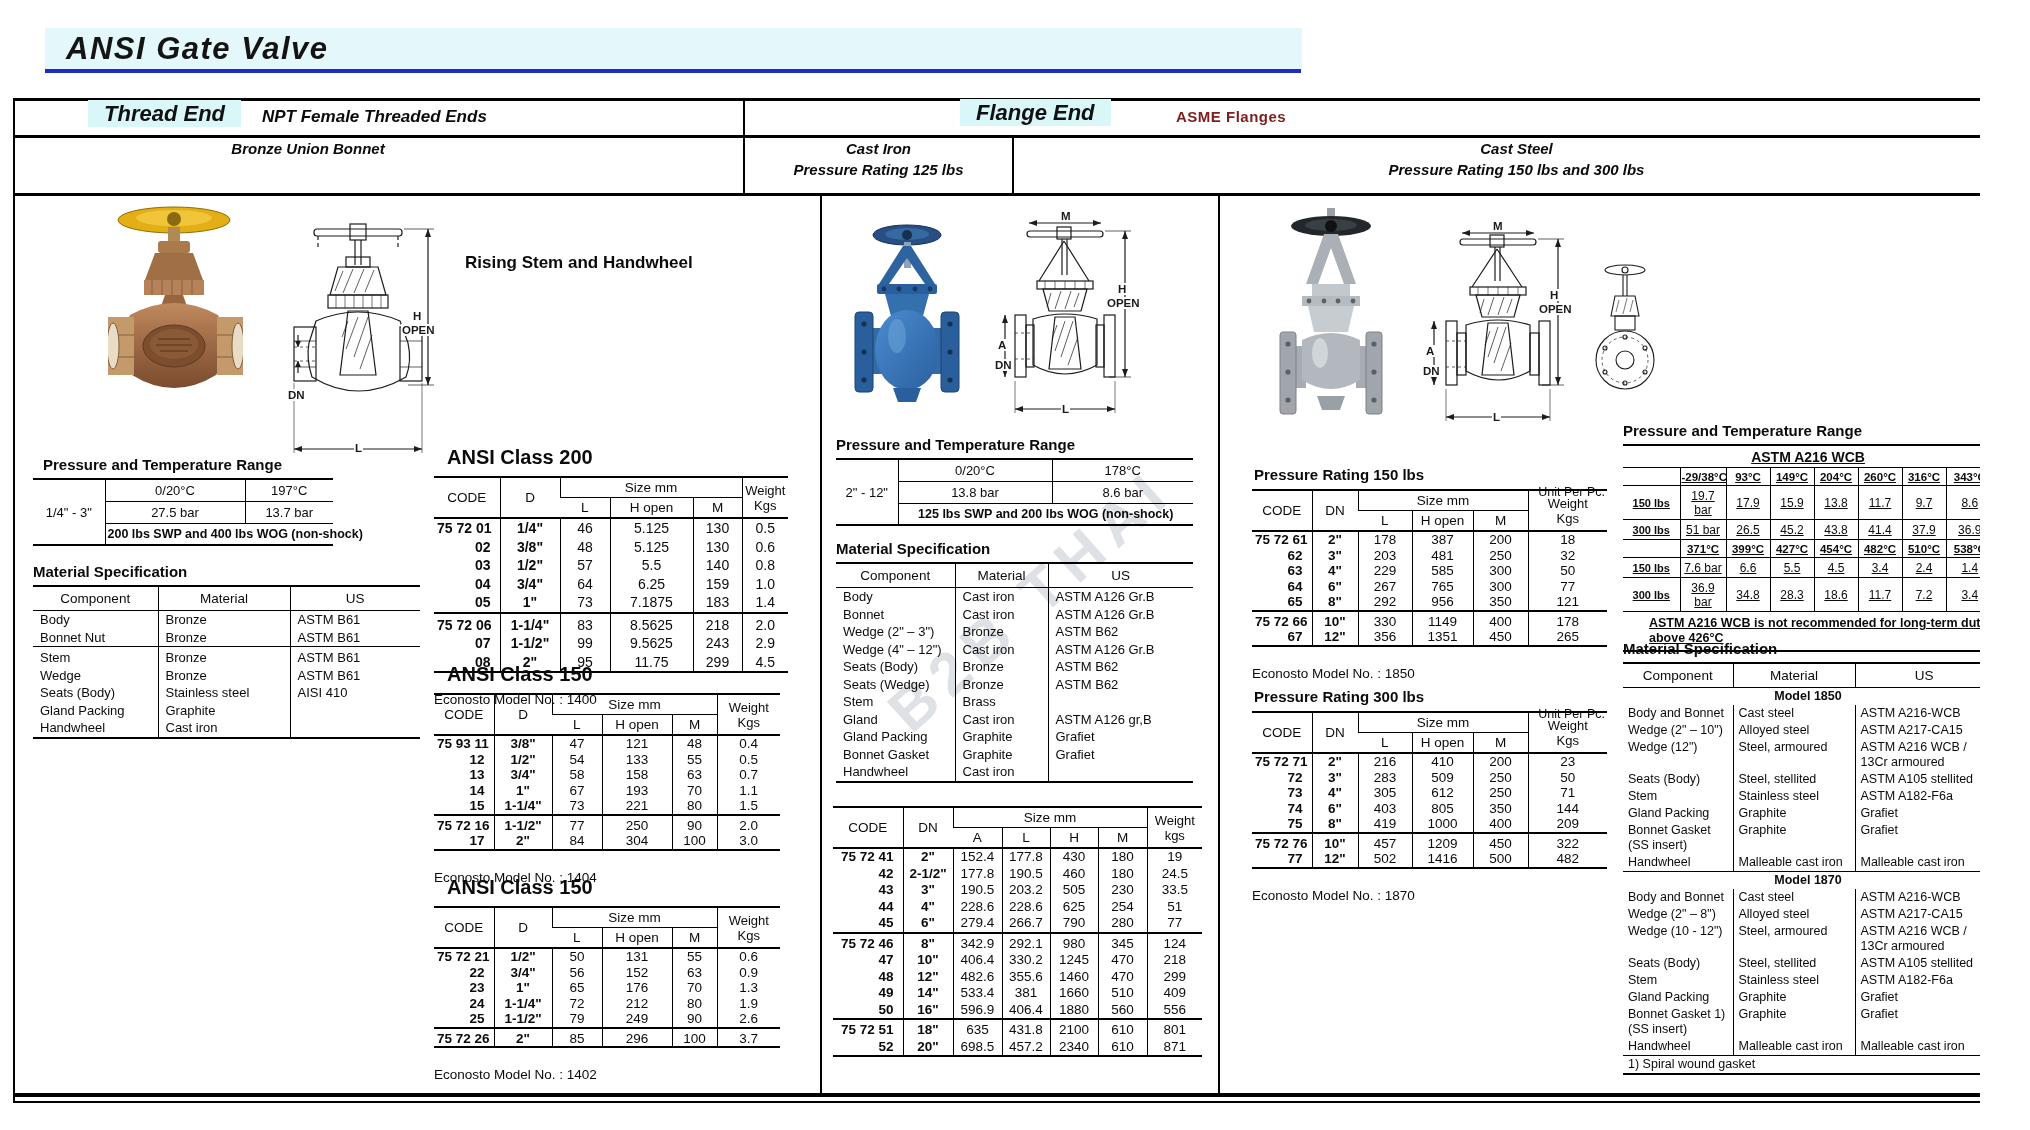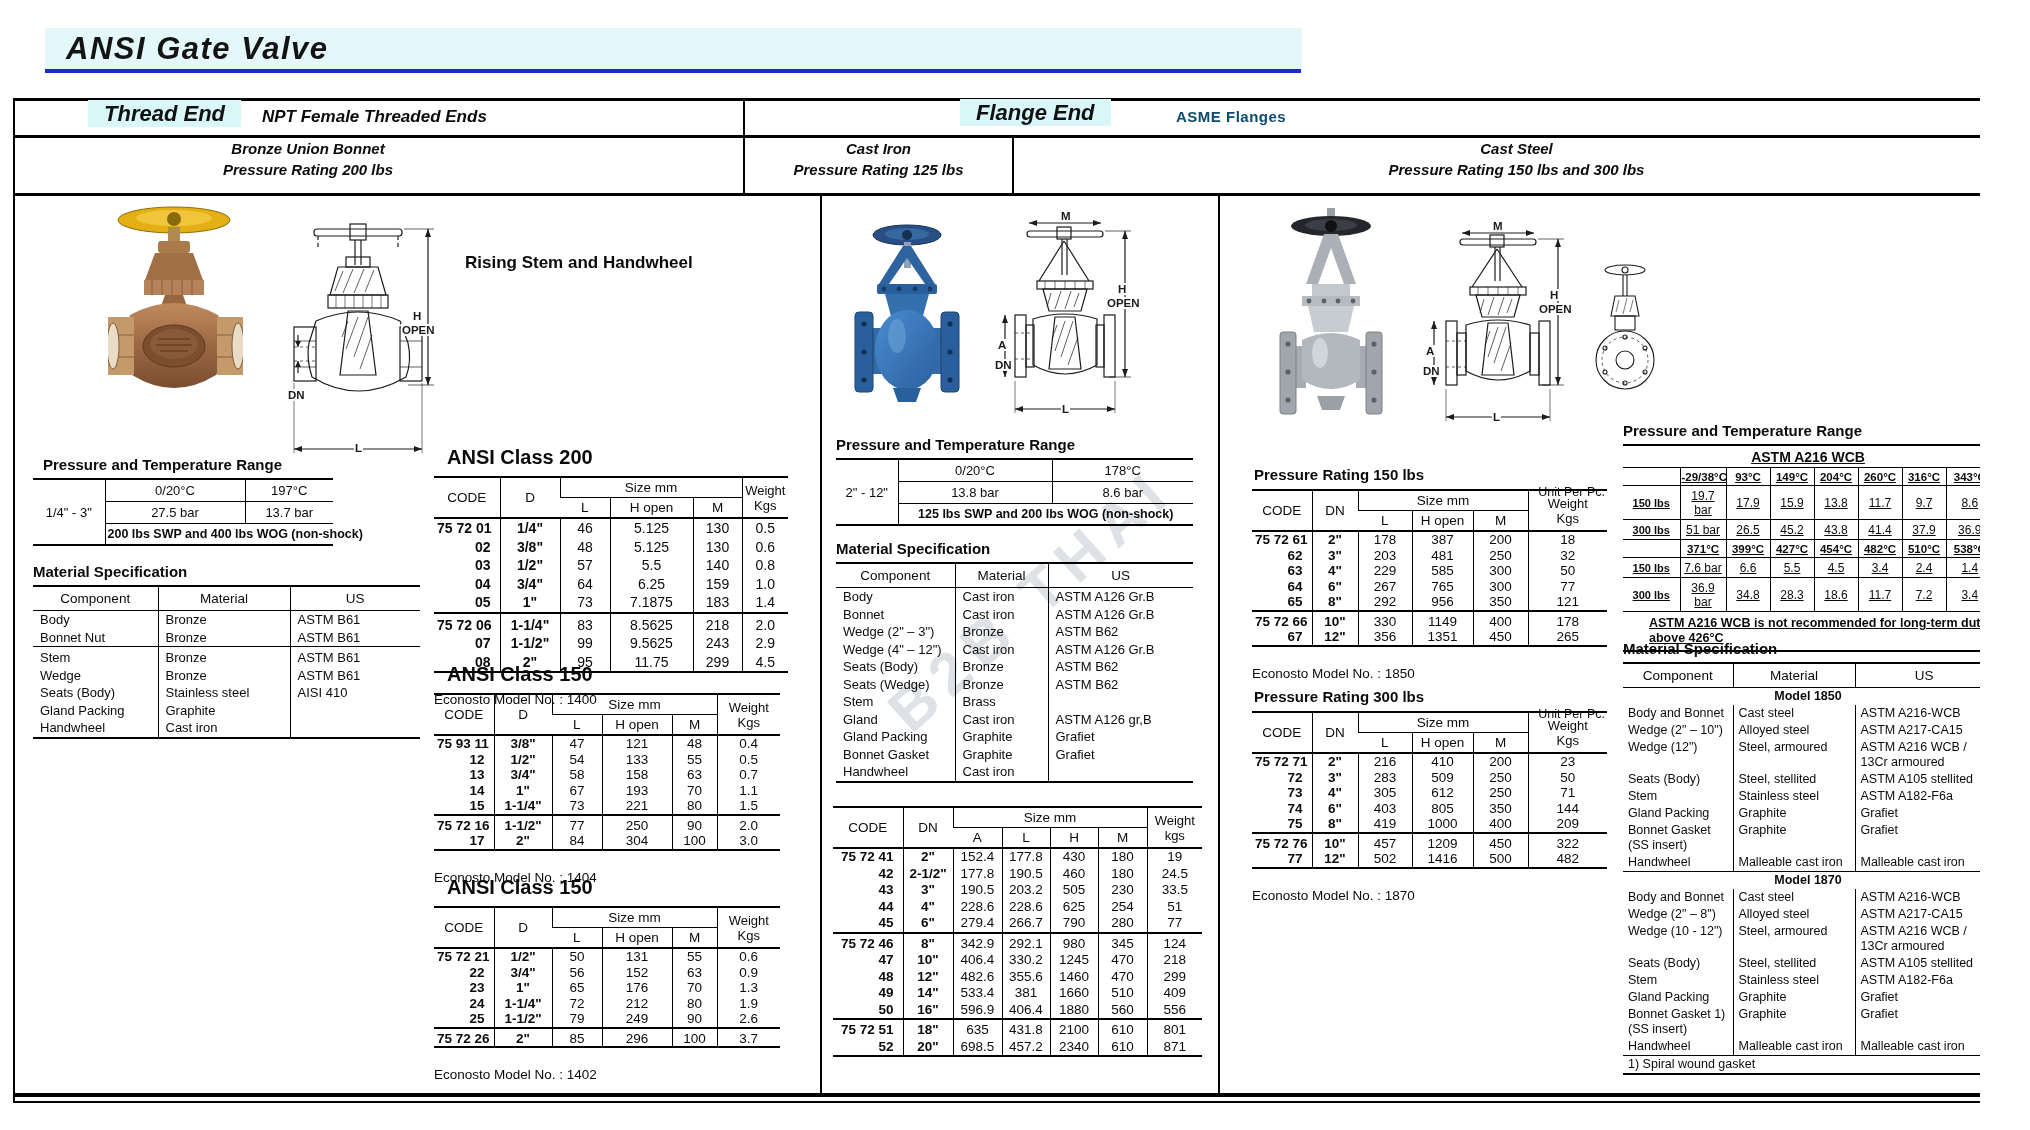--- a/index.html
+++ b/index.html
@@ -7,21 +7,21 @@
   .hrule{position:absolute;left:13px;width:2008px;background:#000;}
   .vrule{position:absolute;background:#000;}
   
   .title-strip{position:absolute;left:45px;top:28px;width:1257px;height:42px;background:#e4f8fb;}
   .page-title{position:absolute;left:66px;top:31px;font-size:31px;font-weight:bold;font-style:italic;letter-spacing:1.5px;color:#141414;}
   .title-underline{position:absolute;left:45px;top:69px;width:1256px;height:4px;background:#1c2cc6;}
   
   .bigband{position:absolute;font-size:22px;font-weight:bold;font-style:italic;color:#111;}
   .cyanbox{background:#d9f6f9;padding:1px 16px;}
   .bandsub{position:absolute;font-size:17px;font-weight:bold;font-style:italic;}
-  .asme{position:absolute;font-size:15px;font-weight:bold;color:#0c4a6e;letter-spacing:.5px;}
+  .asme{position:absolute;font-size:15px;font-weight:bold;color:#7f1d1d;letter-spacing:.5px;}
   .subband{position:absolute;text-align:center;font-size:15px;font-weight:bold;font-style:italic;line-height:18px;}
   
   .sectitle{font-size:15px;font-weight:bold;margin:0 0 5px 0;}
   .dimtitle{font-size:15px;font-weight:bold;margin:0 0 6px 2px;}
   .dimtitle.big{font-size:20px;margin:0 0 7px 13px;}
   .unitnote{position:absolute;right:2px;top:19px;font-size:12.5px;}
   .econote{margin-top:19px;font-size:13.5px;margin-left:0;}
   
   .dimblock{position:absolute;}
   .dimtab{border-collapse:collapse;table-layout:fixed;border-top:2.5px solid #000;border-bottom:2.5px solid #000;width:100%;}
@@ -91,21 +91,20 @@
   <div class="vrule" style="left:1012px;top:135px;width:2px;height:58px;"></div>
   <div class="vrule" style="left:820px;top:196px;width:2px;height:897px;"></div>
   <div class="vrule" style="left:1218px;top:196px;width:2px;height:897px;"></div>
 
   <div class="bigband" style="left:88px;top:101px;"><span class="cyanbox">Thread End</span></div>
   <div class="bandsub" style="left:262px;top:107px;">NPT Female Threaded Ends</div>
   <div class="bigband" style="left:960px;top:100px;"><span class="cyanbox">Flange End</span></div>
   <div class="asme" style="left:1176px;top:108px;">ASME Flanges</div>
 
   <div class="subband" style="left:13px;top:140px;width:590px;">Bronze   Union Bonnet</div>
-  <div class="subband" style="left:13px;top:161px;width:590px;">Pressure Rating 200 lbs</div>
   <div class="subband" style="left:745px;top:140px;width:267px;">Cast Iron</div>
   <div class="subband" style="left:745px;top:161px;width:267px;">Pressure Rating 125 lbs</div>
   <div class="subband" style="left:1014px;top:140px;width:1005px;">Cast Steel</div>
   <div class="subband" style="left:1014px;top:161px;width:1005px;">Pressure Rating 150 lbs and 300 lbs</div>
 
   <div class="watermark">B2B THAI</div>
 
   <div class="fig" style="left:108px;top:203px;width:135px;height:260px;">
     <svg viewBox="0 0 135 260">
       <defs>

